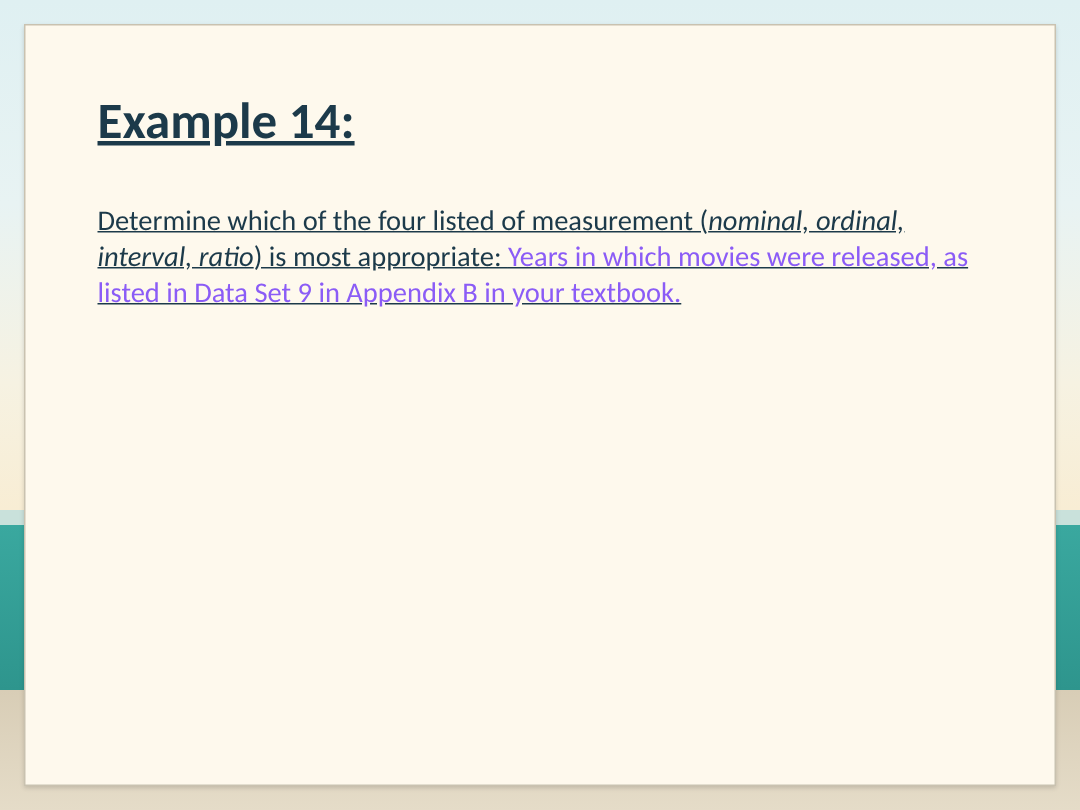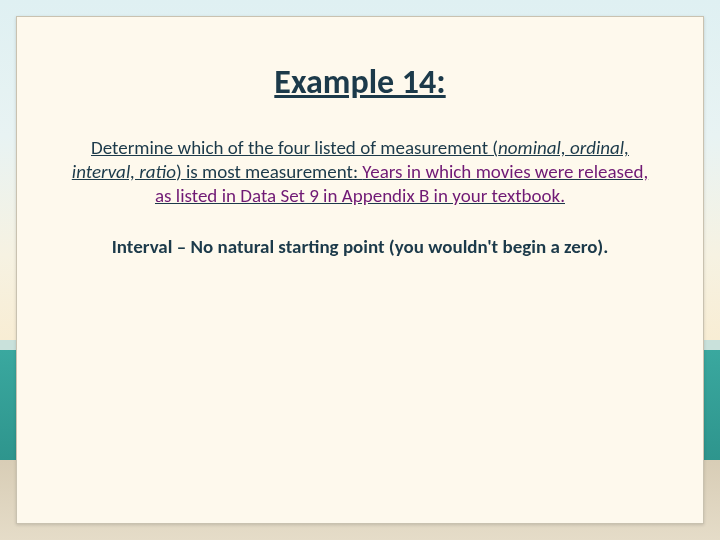--- a/index.html
+++ b/index.html
@@ -1,15 +1,15 @@
 <!DOCTYPE html>
 <html><head>
 <meta charset="utf-8">
 <style>
-  * { margin: 0; padding: 0; box-sizing: border-box; text-align: center; }
+  * { margin: 0; padding: 0; box-sizing: border-box; }
   html, body { width: 720px; height: 540px; overflow: hidden; }
   body {
     font-family: Calibri, "Segoe UI", Arial, sans-serif;
     position: relative;
   }
   .bg {
     position: absolute;
     inset: 0;
     display: flex;
     flex-direction: column;
@@ -53,21 +53,21 @@
     font-size: 19px;
     line-height: 1.25;
     color: #1c3a4a;
     text-decoration: underline;
     margin-bottom: 28px;
   }
   .para .italic-part {
     font-style: italic;
   }
   .para .red-part {
-    color: #701a75;
+    color: #8b5cf6;
   }
   .answer {
     font-size: 19px;
     line-height: 1.3;
     font-weight: 700;
     color: #1c3a4a;
   }
 </style>
 </head>
 <body>
@@ -76,17 +76,16 @@
   <div class="bg-sky"></div>
   <div class="bg-horizon"></div>
   <div class="bg-sea"></div>
   <div class="bg-sand"></div>
 </div>
 
 <div class="card">
   <h1 class="title">Example 14:</h1>
 
   <p class="para">
-    <span>Determine which of the four listed of measurement (</span><span class="italic-part">nominal, ordinal, interval, ratio</span><span>) is most measurement: </span><span class="red-part">Years in which movies were released, as listed in Data Set 9 in Appendix B in your textbook.</span>
+    <span>Determine which of the four listed of measurement (</span><span class="italic-part">nominal, ordinal, interval, ratio</span><span>) is most appropriate: </span><span class="red-part">Years in which movies were released, as listed in Data Set 9 in Appendix B in your textbook.</span>
   </p>
 
-  <p class="answer">Interval – No natural starting point (you wouldn't begin a zero).</p>
 </div>
 
 </body></html>

